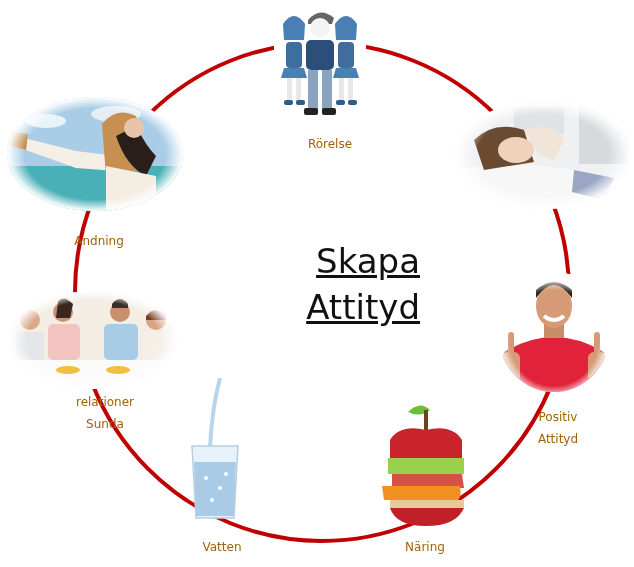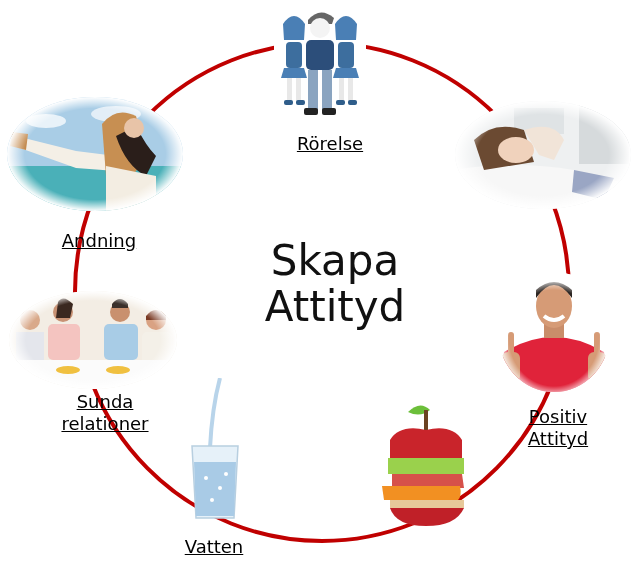--- a/index.html
+++ b/index.html
@@ -1,23 +1,23 @@
 <!DOCTYPE html>
 <html><head>
 <meta charset="utf-8">
 <style>
   html, body { margin: 0; padding: 0; background: #ffffff; }
   body { width: 634px; height: 567px; position: relative; overflow: hidden;
          font-family: "DejaVu Sans", sans-serif; color: #111; }
   .ring { position: absolute; left: 0; top: 0; }
-  .center-title { position: absolute; left: 250px; top: 238px; width: 170px; text-align: center;
-                  font-family: "DejaVu Sans", sans-serif; font-size: 42px; line-height: 46px; color: #111; }
+  .center-title { position: absolute; left: 250px; top: 238px; width: 170px; text-align: right;
+                  font-family: "DejaVu Sans", sans-serif; font-size: 34px; line-height: 46px; color: #111; text-decoration: underline; }
   .node { position: absolute; }
   .node .pic { position: absolute; }
-  .label { position: absolute; font-size: 18px; line-height: 22px; text-align: center; color: #000000; white-space: nowrap; text-decoration: underline; }
+  .label { position: absolute; font-size: 12px; line-height: 22px; text-align: center; color: #a16207; white-space: nowrap; }
 </style>
 </head>
 <body>
 
 <svg class="ring" width="634" height="567" viewBox="0 0 634 567">
   <ellipse cx="322" cy="292" rx="247" ry="249" fill="none" stroke="#c00000" stroke-width="4"></ellipse>
 </svg>
 
 <div class="center-title">
   <div>Skapa</div>
@@ -165,42 +165,43 @@
       <circle cx="148" cy="30" r="10" fill="#d9a283"></circle>
       <path d="M138 26 Q148 14 158 26 L158 30 L138 30 Z" fill="#7a3a24"></path>
       <rect x="134" y="42" width="30" height="34" rx="5" fill="#f4f0e8"></rect>
       <rect x="0" y="70" width="170" height="30" fill="#fbfbfb"></rect>
       <ellipse cx="60" cy="80" rx="12" ry="4" fill="#f0c040"></ellipse>
       <ellipse cx="110" cy="80" rx="12" ry="4" fill="#f0c040"></ellipse>
     </g>
     <ellipse cx="85" cy="50" rx="84" ry="49" fill="url(#vigD)"></ellipse>
   </svg>
   <div class="label" style="left:42px;top:101px;width:110px;">
+    <div>relationer</div>
     <div>Sunda</div>
-    <div>relationer</div>
   </div>
 </div>
 
 <div class="node" style="left:150px;top:378px;width:120px;height:180px;">
   <svg class="pic" style="left:30px;top:0;" width="70" height="150" viewBox="0 0 70 150">
     <path d="M40 0 Q32 30 30 70" stroke="#b8d4ea" stroke-width="4" fill="none"></path>
     <path d="M12 68 L58 68 L54 140 L16 140 Z" fill="#e6f1f9" stroke="#b8cfe0" stroke-width="1.5"></path>
     <path d="M14 84 L56 84 L54 138 L16 138 Z" fill="#a9cbe6"></path>
     <circle cx="26" cy="100" r="2" fill="#ffffff"></circle>
     <circle cx="40" cy="110" r="2" fill="#ffffff"></circle>
     <circle cx="32" cy="122" r="2" fill="#ffffff"></circle>
     <circle cx="46" cy="96" r="2" fill="#ffffff"></circle>
   </svg>
-  <div class="label" style="left:4px;top:158px;width:120px;">Vatten</div>
+  <div class="label" style="left:12px;top:158px;width:120px;">Vatten</div>
 </div>
 
 <div class="node" style="left:370px;top:400px;width:110px;height:160px;">
   <svg class="pic" style="left:10px;top:0;" width="92" height="130" viewBox="0 0 92 130">
     <path d="M28 12 Q40 0 50 10 Q40 18 28 12 Z" fill="#6cbf3a"></path>
     <rect x="44" y="10" width="4" height="20" fill="#6b4222"></rect>
     <path d="M10 40 Q20 24 46 30 Q72 24 82 40 L82 60 L10 60 Z" fill="#c9242b"></path>
     <path d="M8 58 L84 58 L84 74 L8 74 Z" fill="#9ad14c"></path>
     <path d="M12 74 L82 74 L84 88 L12 88 Z" fill="#d6514a"></path>
     <path d="M2 86 L80 86 Q82 96 78 100 L4 100 Z" fill="#f29022"></path>
     <path d="M10 100 L84 100 L84 108 L10 108 Z" fill="#e7c99a"></path>
     <path d="M10 108 L84 108 Q76 126 46 126 Q16 126 10 108 Z" fill="#c02028"></path>
   </svg>
+  <div class="label" style="left:0;top:136px;width:110px;">Näring</div>
 </div>
 
 </body></html>

